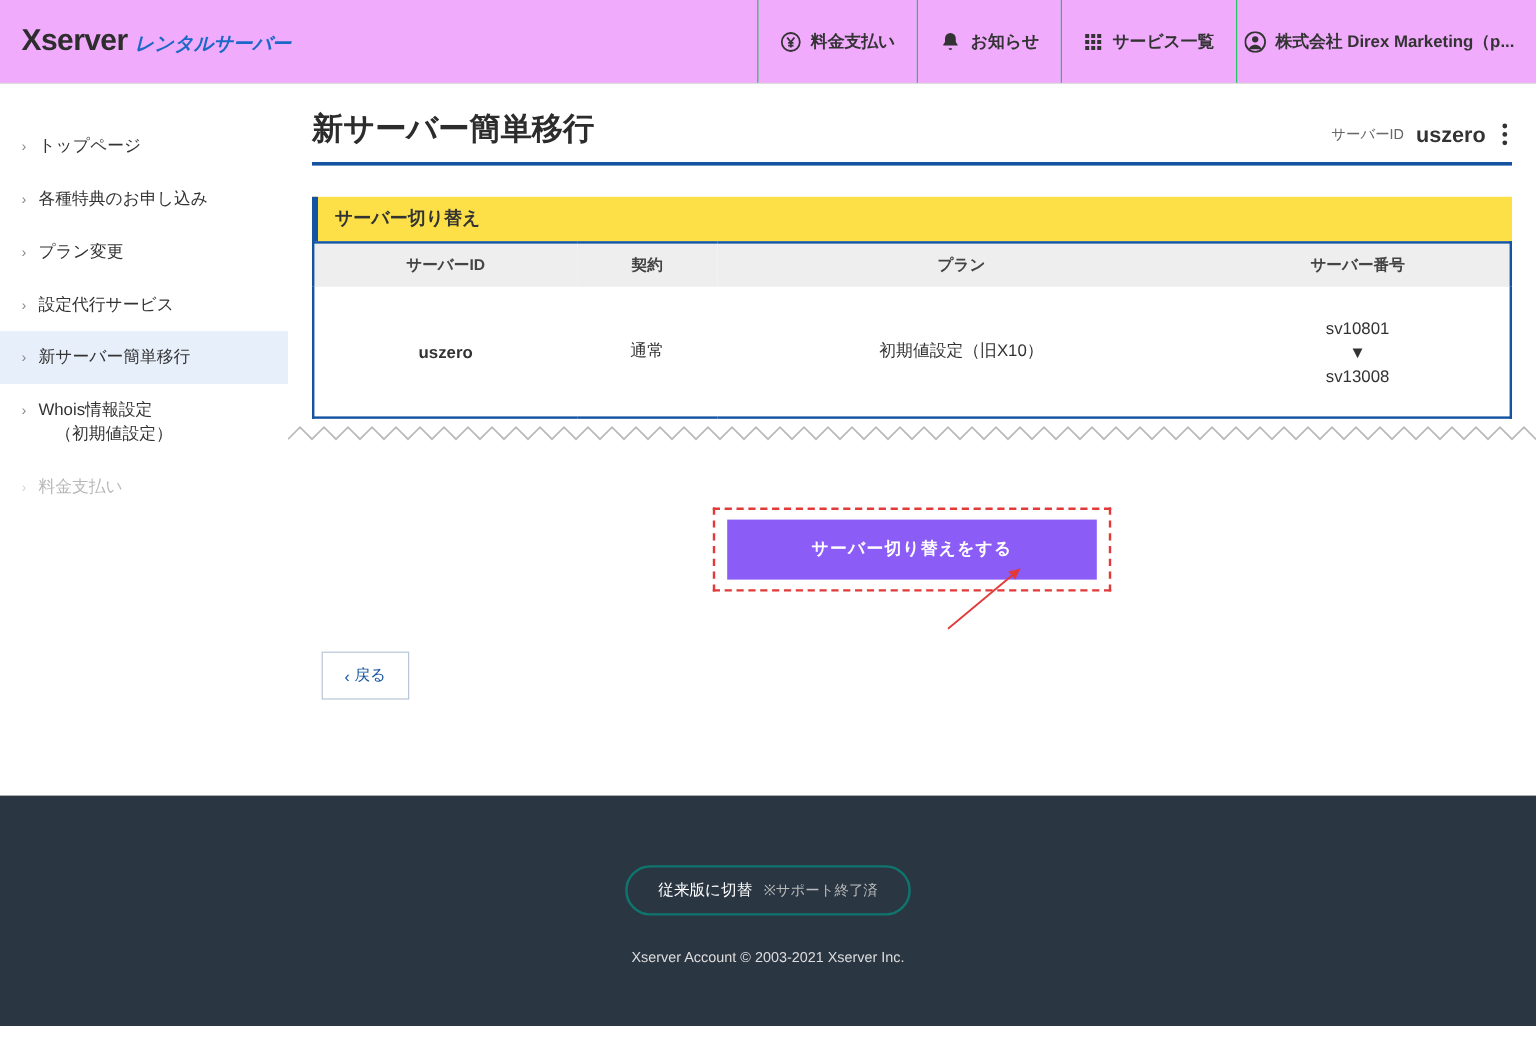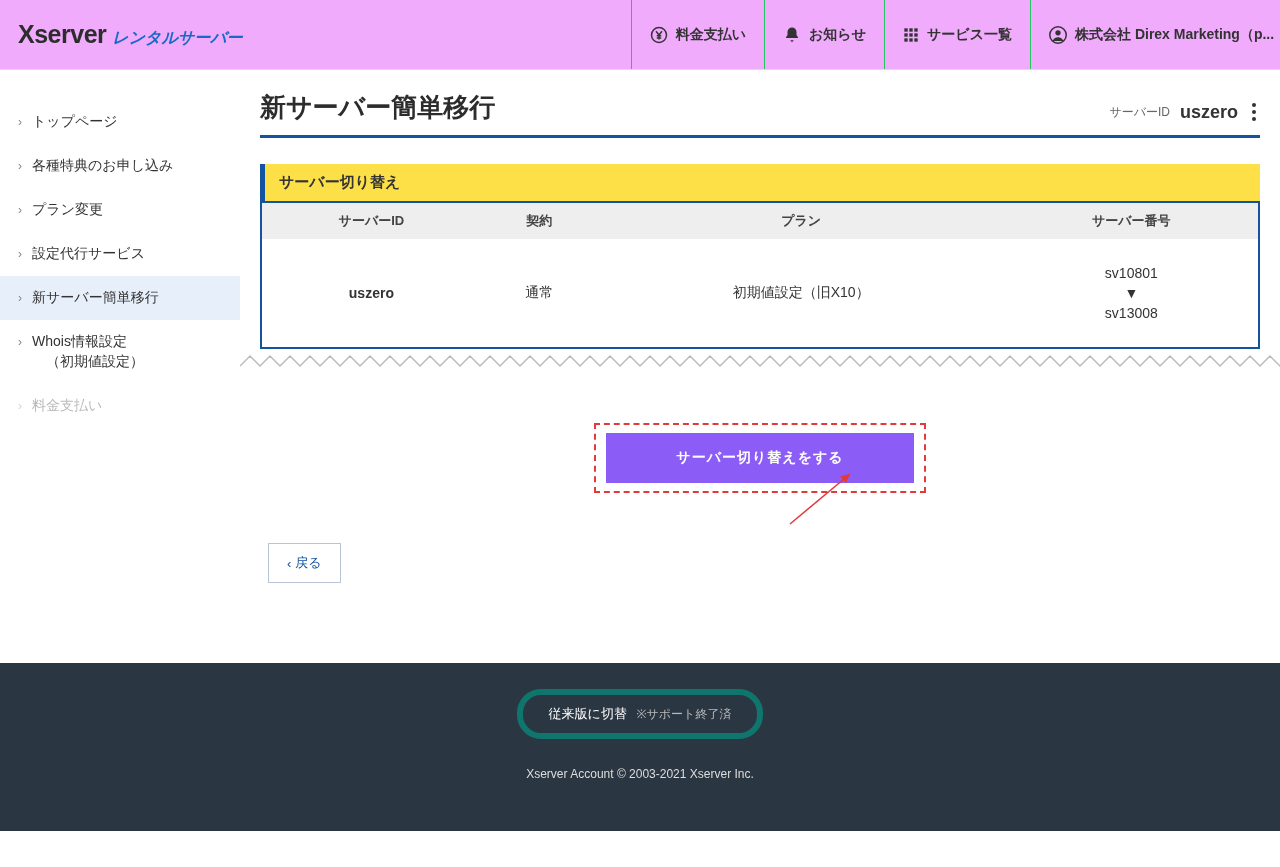--- a/index.html
+++ b/index.html
@@ -7,21 +7,21 @@
 
     
     .header { height: 70px; background: #f0abfc; display: flex; align-items: center; border-bottom: 1px solid #ddd; }
     .logo { display: flex; align-items: baseline; padding-left: 18px; }
     .logo-main { font-size: 25px; font-weight: 700; letter-spacing: -0.5px; color: #2d2d2d; }
     .logo-x { font-weight: 800; }
     .logo-tag { font-size: 16px; color: #1a68c7; font-weight: 600; margin-left: 6px; font-style: italic; }
     .header-spacer { flex: 1; }
     .hnav { display: flex; align-self: stretch; }
     .hnav-item { display: flex; align-items: center; gap: 8px; padding: 0 18px; border-left: 1px solid #22c55e; font-size: 14px; font-weight: 600; color: #333; cursor: pointer; }
-    .hnav-item.user { max-width: 250px; white-space: nowrap; overflow: hidden; text-overflow: ellipsis; }
+    .hnav-item.user { max-width: 250px; white-space: nowrap; overflow: hidden; text-overflow: ellipsis; justify-content: flex-end; }
     .icon { display: inline-flex; align-items: center; justify-content: center; }
     .icon svg { width: 18px; height: 18px; }
     .icon.grid svg { width: 16px; height: 16px; }
 
     
     .page { display: flex; }
     .sidebar { width: 240px; padding-top: 30px; position: relative; }
     .side-item { display: flex; align-items: center; padding: 13px 14px 13px 18px; font-size: 14px; color: #333; cursor: pointer; }
     .side-item.active { background: #e7effa; }
     .side-chevron { color: #888; font-size: 12px; margin-right: 10px; }
@@ -53,21 +53,21 @@
     .action-wrap { display: flex; justify-content: center; margin-top: 40px; margin-bottom: 30px; position: relative; }
     .action-box { border: 2px dashed #e23939; padding: 8px 10px; }
     .primary-btn { background: #8b5cf6; color: #fff; font-size: 14px; font-weight: 600; border: none; padding: 16px 70px; cursor: pointer; letter-spacing: 1px; }
     .arrow-svg { position: absolute; left: 525px; top: 46px; }
 
     .back-wrap { margin: 50px 0 80px 8px; }
     .back-btn { border: 1px solid #b7c5d6; background: #fff; color: #1353a0; font-size: 13px; padding: 10px 18px; cursor: pointer; display: inline-flex; align-items: center; gap: 4px; }
 
     
     .footer { background: #2b3643; padding: 26px 0 50px; text-align: center; color: #ddd; }
-    .footer-btn { border: 6px solid #0f766e; border-radius: 24px; background: transparent; color: #fff; font-size: 13px; padding: 10px 26px; cursor: pointer; }
+    .footer-btn { border: 2px solid #0f766e; border-radius: 24px; background: transparent; color: #fff; font-size: 13px; padding: 10px 26px; cursor: pointer; margin-top: 32px; }
     .footer-btn small { color: #bbb; font-size: 12px; margin-left: 6px; }
     .footer-copy { font-size: 12px; color: #ddd; margin-top: 28px; font-weight: 500; }
   </style>
 </head>
 <body>
 
 <div class="header">
   <div class="logo">
     <span class="logo-main"><span class="logo-x">X</span><span>server</span></span>
     <span class="logo-tag">レンタルサーバー</span>

